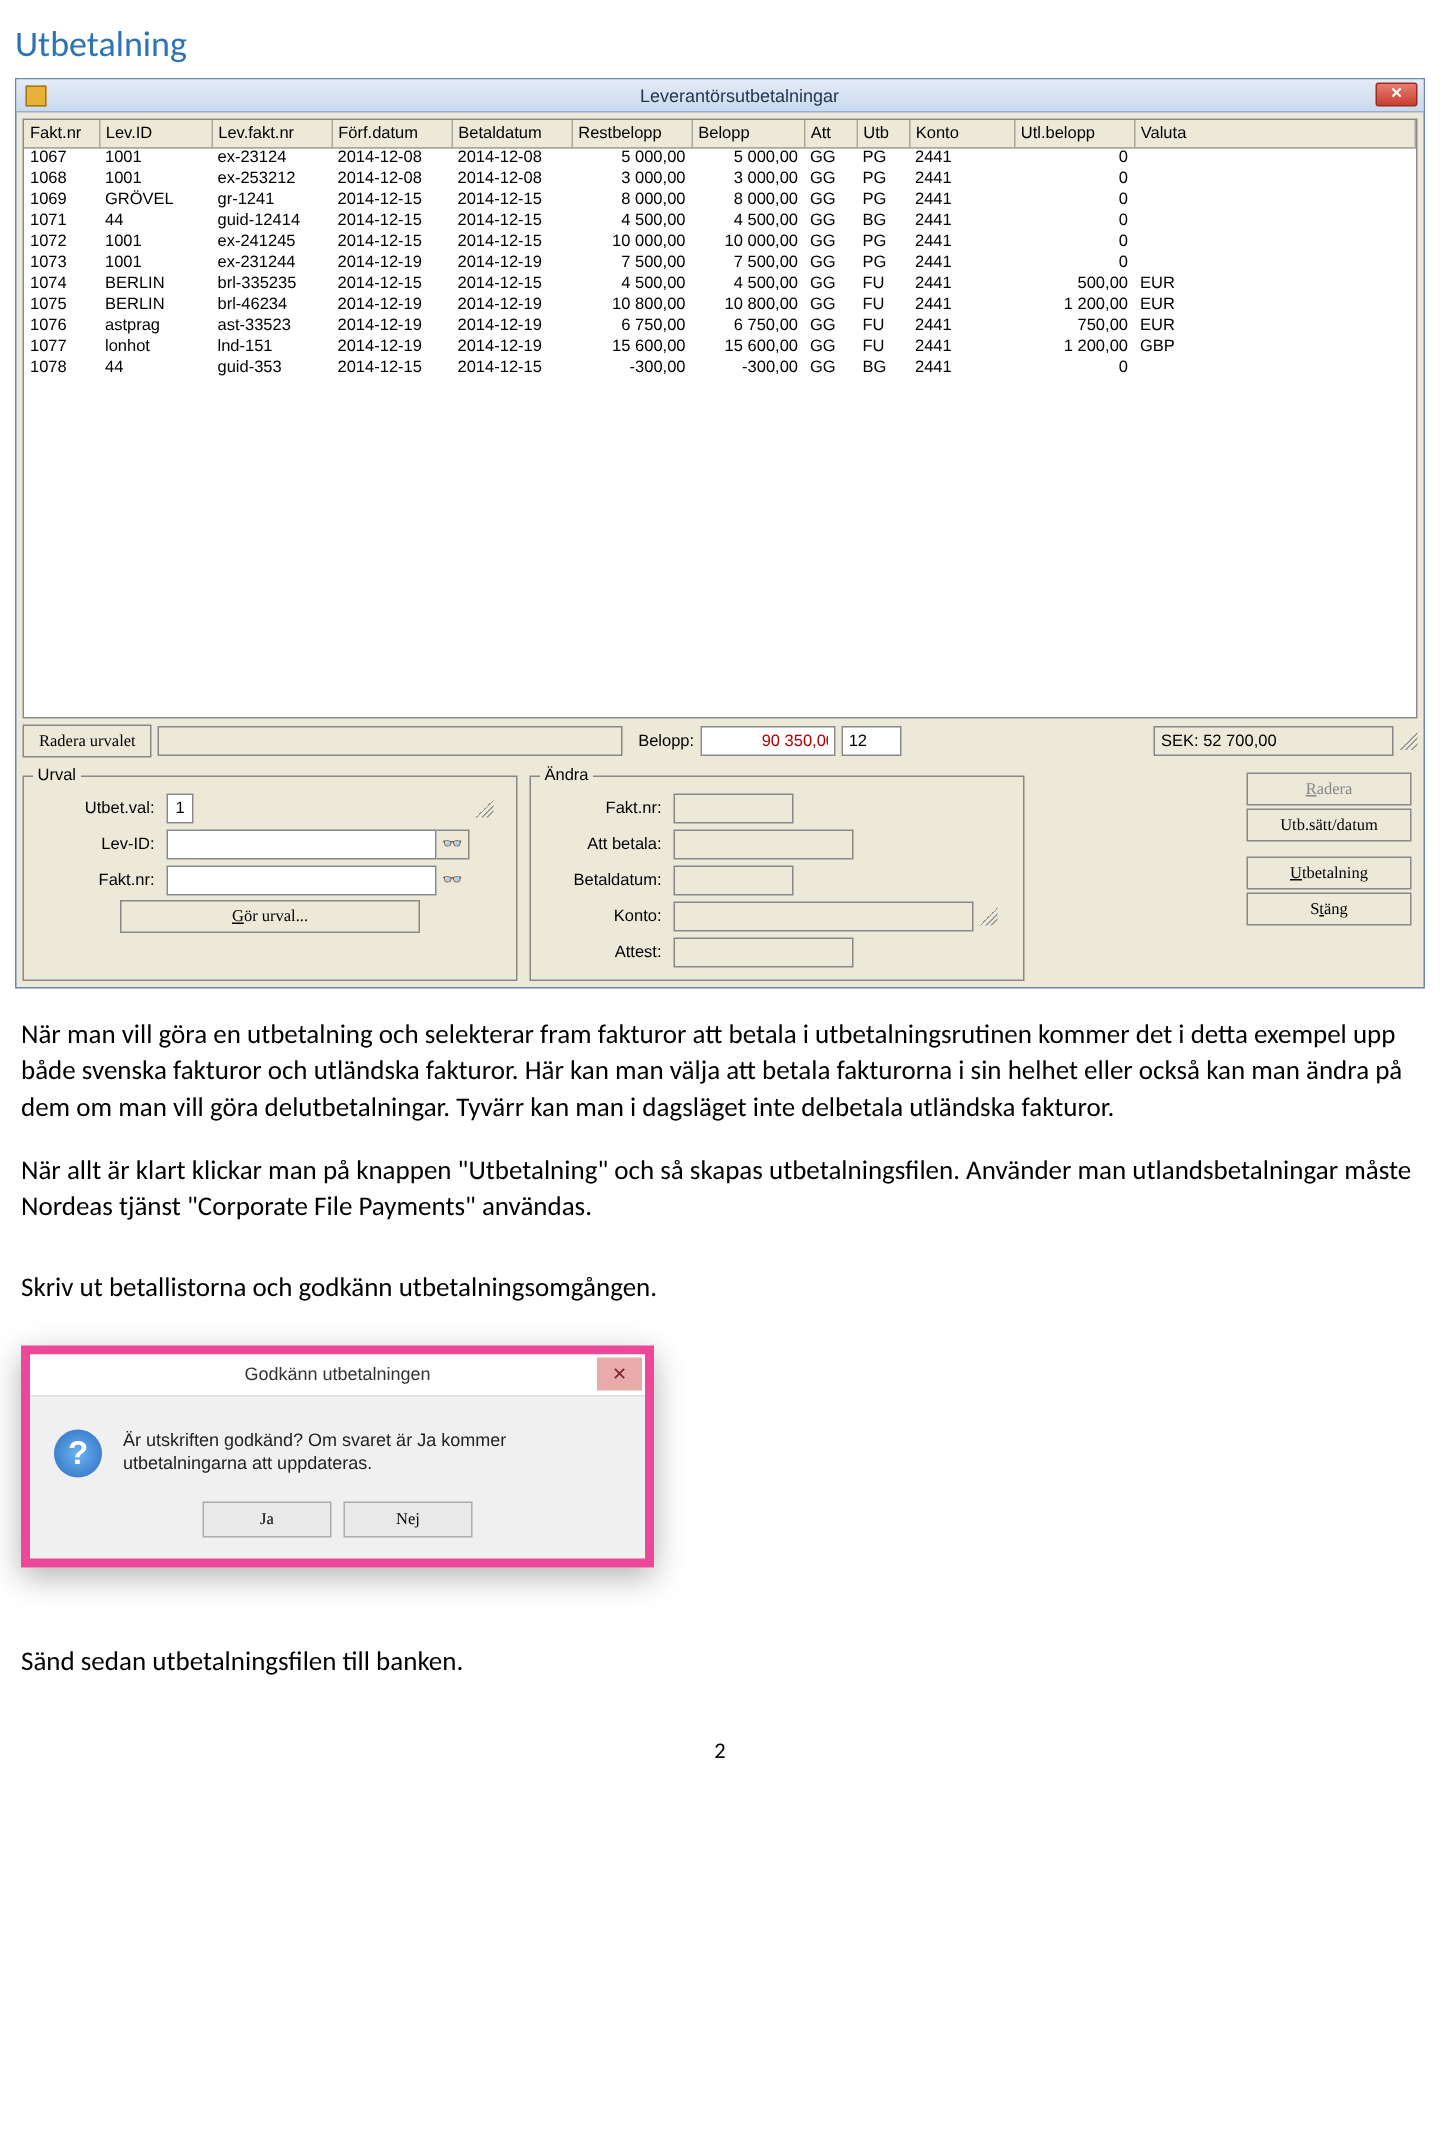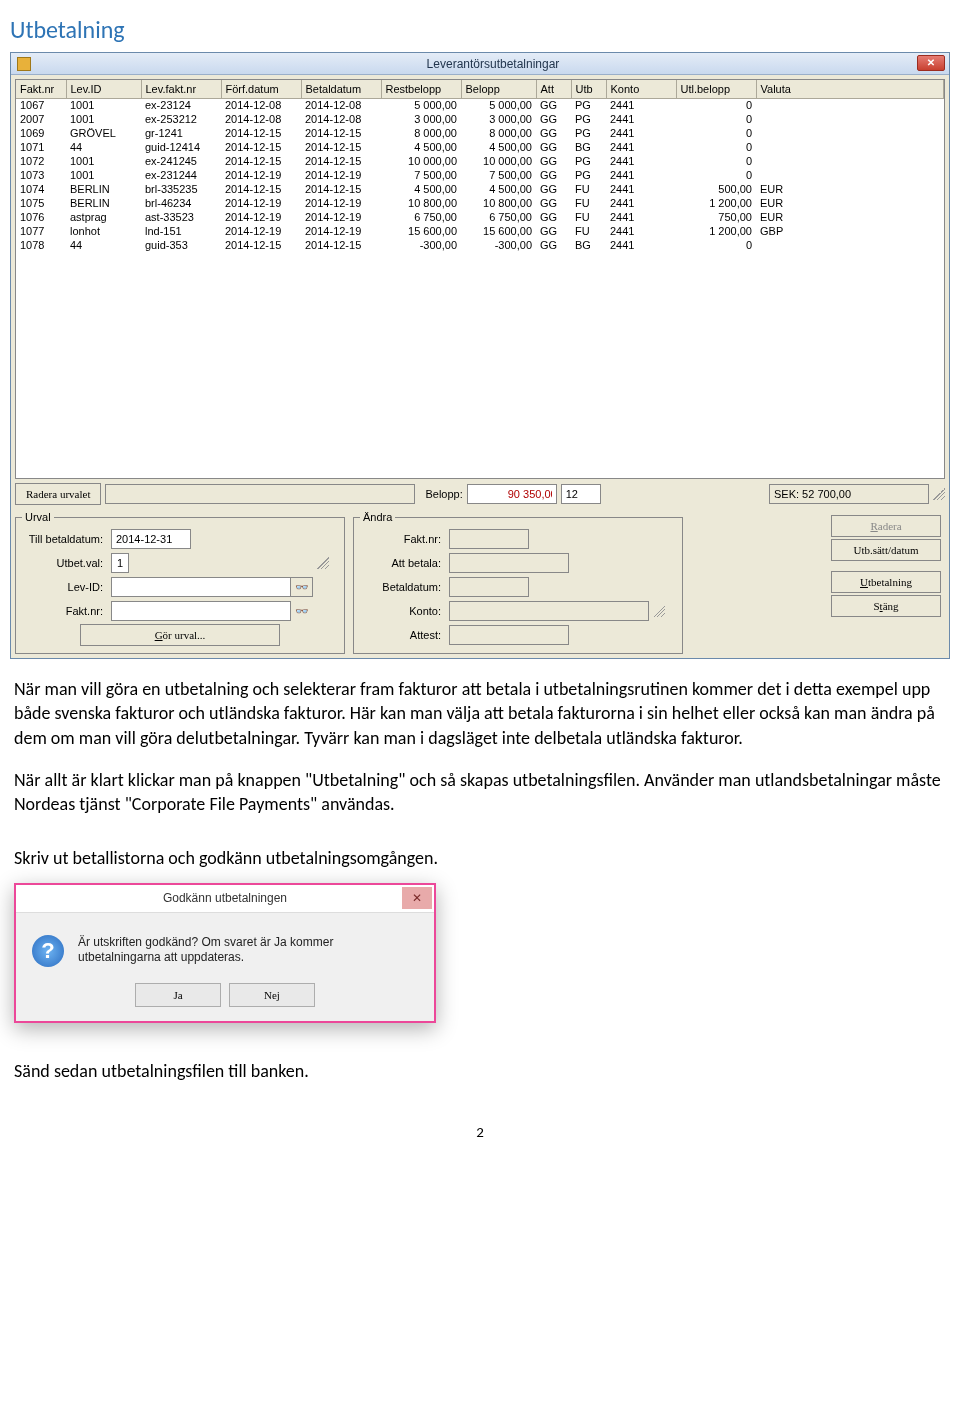--- a/index.html
+++ b/index.html
@@ -156,23 +156,23 @@
   .right-buttons .btn { width: 110px; }
   .underline-key { text-decoration: underline; }
   .para {
     font-size: 18px;
     line-height: 1.35;
     padding: 18px 14px 0 14px;
     font-family: "Calibri", Arial, sans-serif;
   }
   
   .dialog {
-    margin: 12px 14px;
+    margin: 26px 14px;
     width: 422px;
-    border: 2px solid #ec4899;
+    border: 6px solid #ec4899;
     box-shadow: 0 6px 20px rgba(0,0,0,0.3);
     background: #f0f0f0;
     font-family: "Segoe UI", Tahoma, sans-serif;
   }
   .dlg-title {
     background: #fff;
     border-bottom: 1px solid #ddd;
     height: 28px;
     display: flex;
     align-items: center;
@@ -275,21 +275,21 @@
             <td>2014-12-08</td>
             <td class="num">5 000,00</td>
             <td class="num">5 000,00</td>
             <td>GG</td>
             <td>PG</td>
             <td>2441</td>
             <td class="num">0</td>
             <td></td>
           </tr>
           <tr>
-            <td>2007</td>
+            <td>1068</td>
             <td>1001</td>
             <td>ex-253212</td>
             <td>2014-12-08</td>
             <td>2014-12-08</td>
             <td class="num">3 000,00</td>
             <td class="num">3 000,00</td>
             <td>GG</td>
             <td>PG</td>
             <td>2441</td>
             <td class="num">0</td>
@@ -433,24 +433,20 @@
     <input class="txt" style="width: 40px; text-align: left;" readonly="" value="12">
     <div style="flex:1"></div>
     <input class="txt readonly" style="width: 160px;" readonly="" value="SEK: 52 700,00">
     <span class="resize-grip"></span>
   </div>
 
   <div class="bottom-area">
     <fieldset style="width:330px">
       <legend>Urval</legend>
       <div class="form-row">
-        <label>Till betaldatum:</label>
-        <input class="txt" style="width: 80px;" value="2014-12-31">
-      </div>
-      <div class="form-row">
         <label>Utbet.val:</label>
         <input class="txt" style="width: 18px; text-align: center;" value="1">
         <input class="txt readonly" style="width: 180px; margin-top: 48px;" readonly="" value="- Samtliga utbetalningssätt">
         <span class="resize-grip"></span>
       </div>
       <div class="form-row">
         <label>Lev-ID:</label>
         <input class="txt" style="width: 180px;" value="">
         <span class="binoc">👓</span>
       </div>

